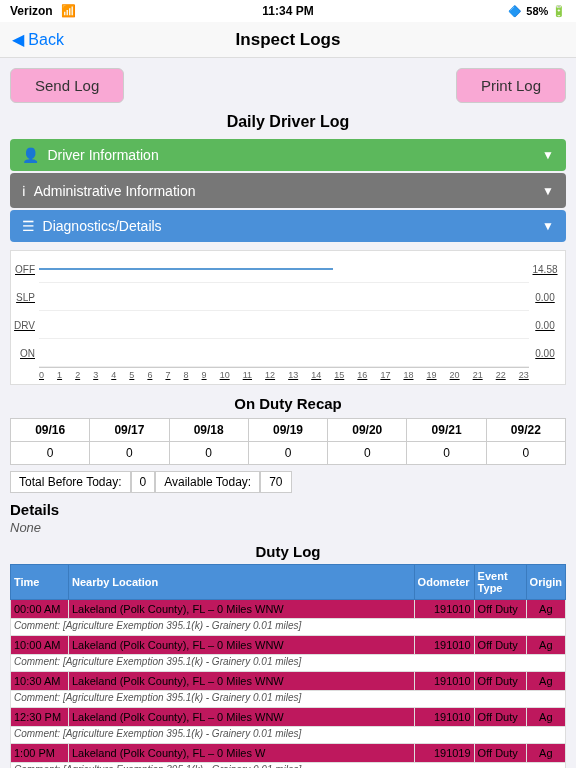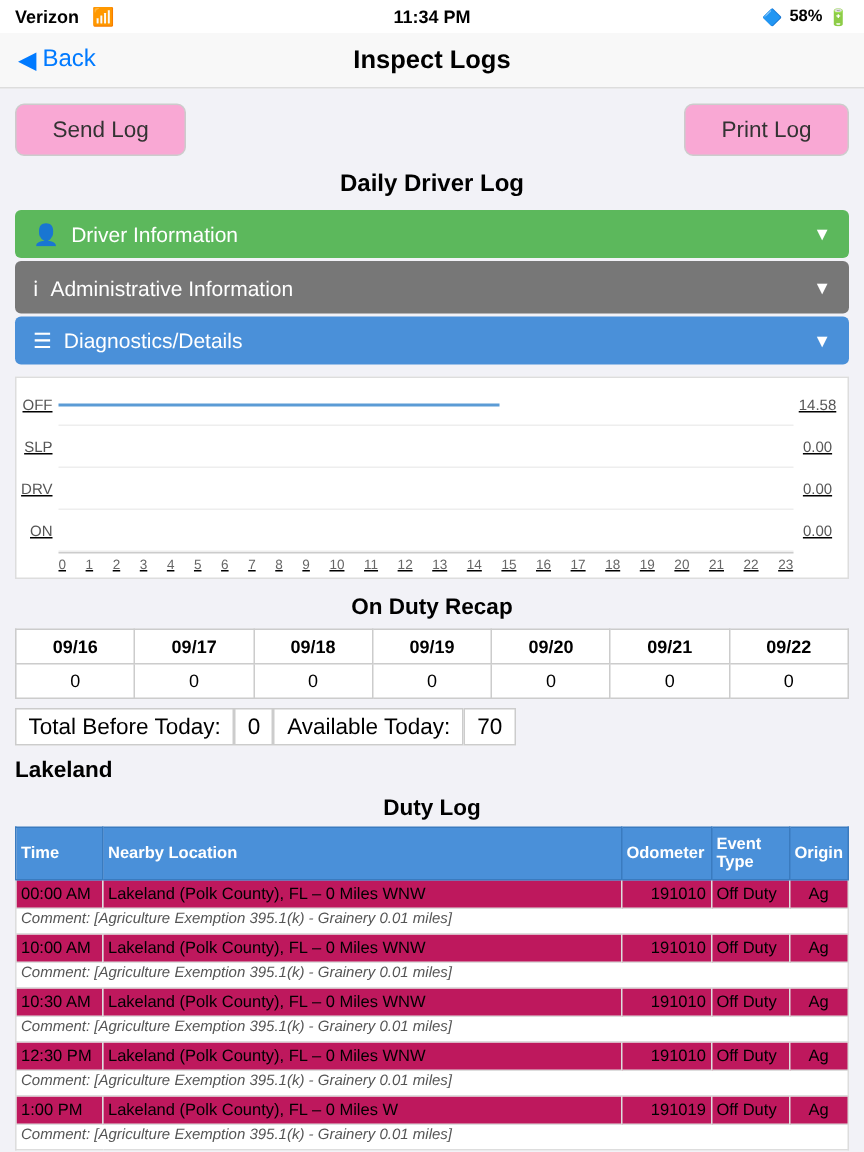--- a/index.html
+++ b/index.html
@@ -153,21 +153,21 @@
       border: 1px solid #ccc;
       text-align: center;
       padding: 4px 2px;
       font-size: 12px;
     }
     .recap-table th { background: #fff; font-weight: 600; }
     .recap-table td { background: #fff; }
     .avail-row {
       display: flex;
       align-items: center;
-      font-size: 15px;
+      font-size: 12px;
       margin-bottom: 8px;
       gap: 0;
     }
     .avail-cell {
       border: 1px solid #ccc;
       padding: 3px 8px;
       background: #fff;
     }
     .remarks-section { margin: 8px 0; }
     .remarks-title { font-size: 15px; font-weight: 600; margin-bottom: 2px; }
@@ -341,21 +341,22 @@
   </tbody>
     </table>
   <div class="avail-row">
     <span class="avail-cell">Total Before Today:</span>
     <span class="avail-cell">0</span>
     <span class="avail-cell">Available Today:</span>
     <span class="avail-cell">70</span>
   </div>
 
   <div class="remarks-section">
-    <div class="remarks-title">Lakeland</div>
+    <div class="remarks-title">Details</div>
+    <div class="remarks-value">None</div>
   </div>
 
   <div class="duty-log-title">Duty Log</div>
   <table class="duty-table">
     <thead>
       <tr>
         <th class="col-time">Time</th>
         <th>Nearby Location</th>
         <th class="col-odo">Odometer</th>
         <th class="col-event">Event Type</th>

